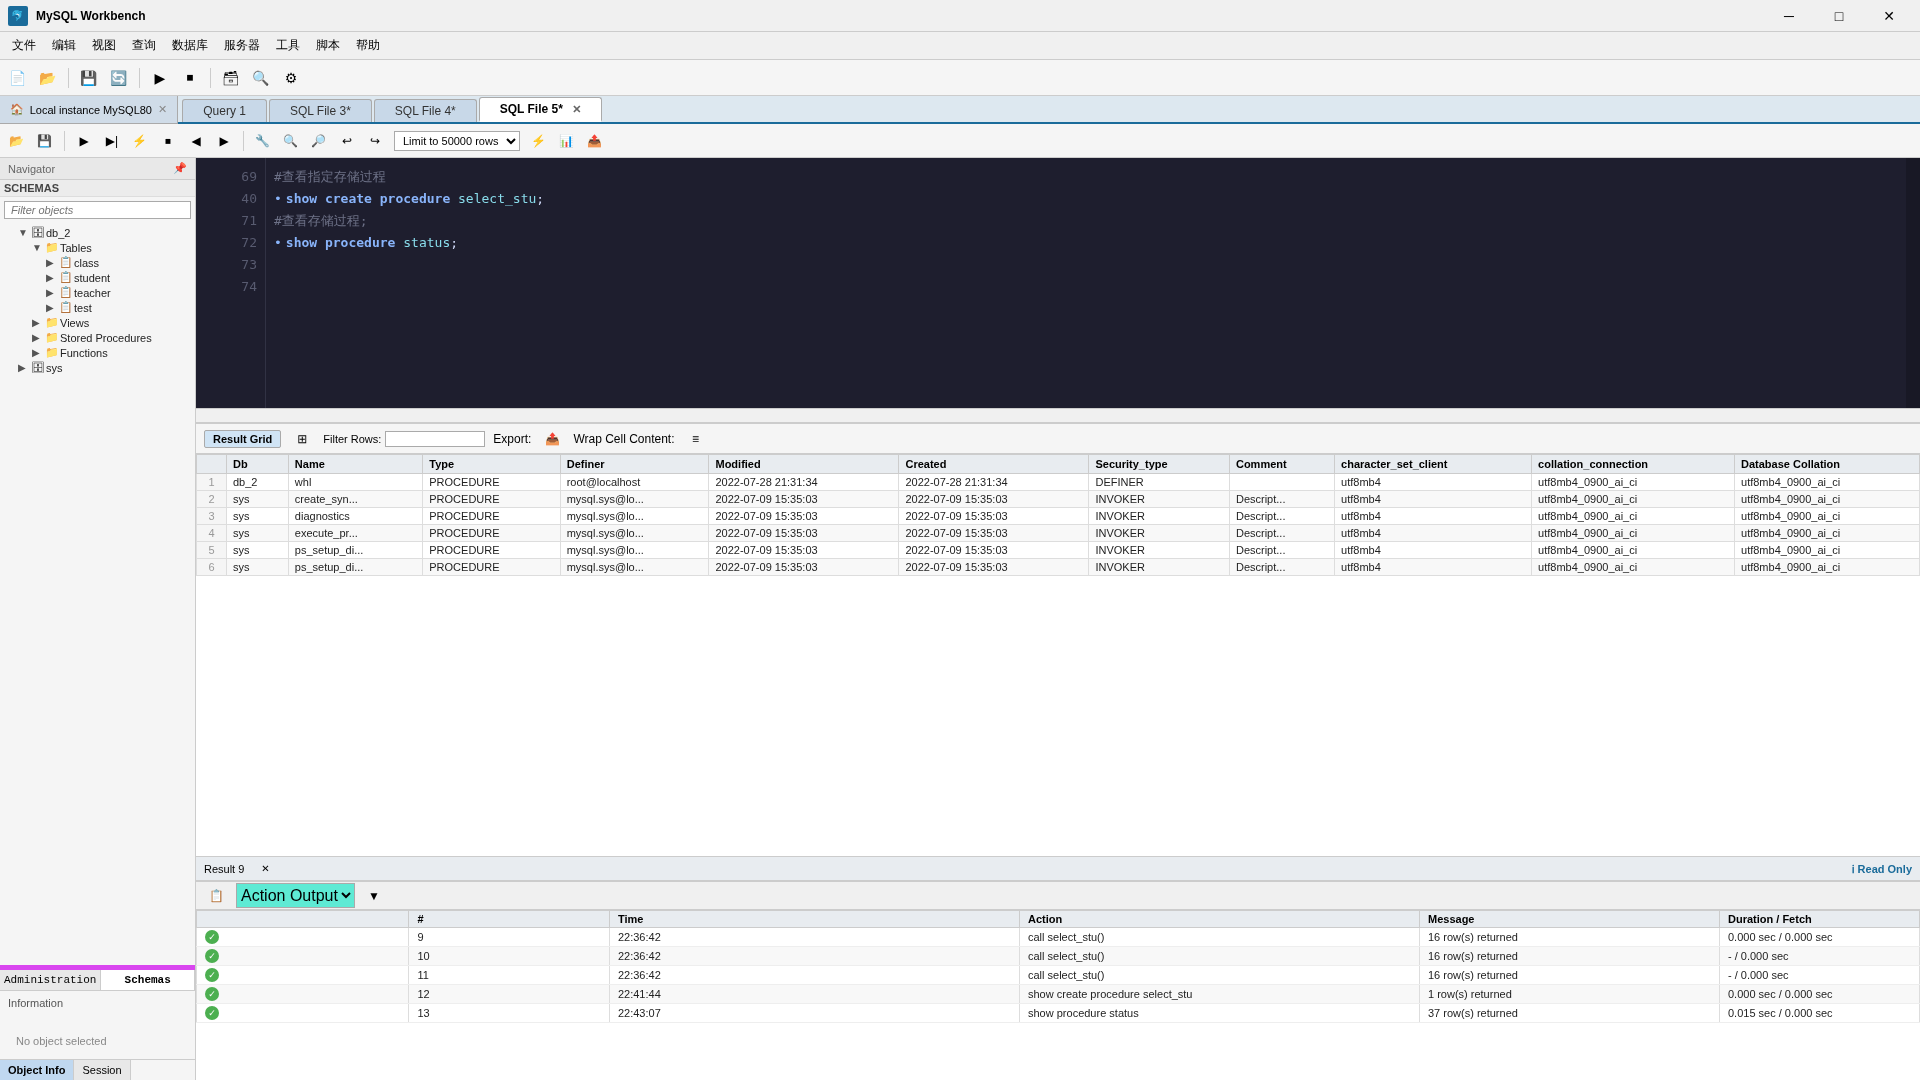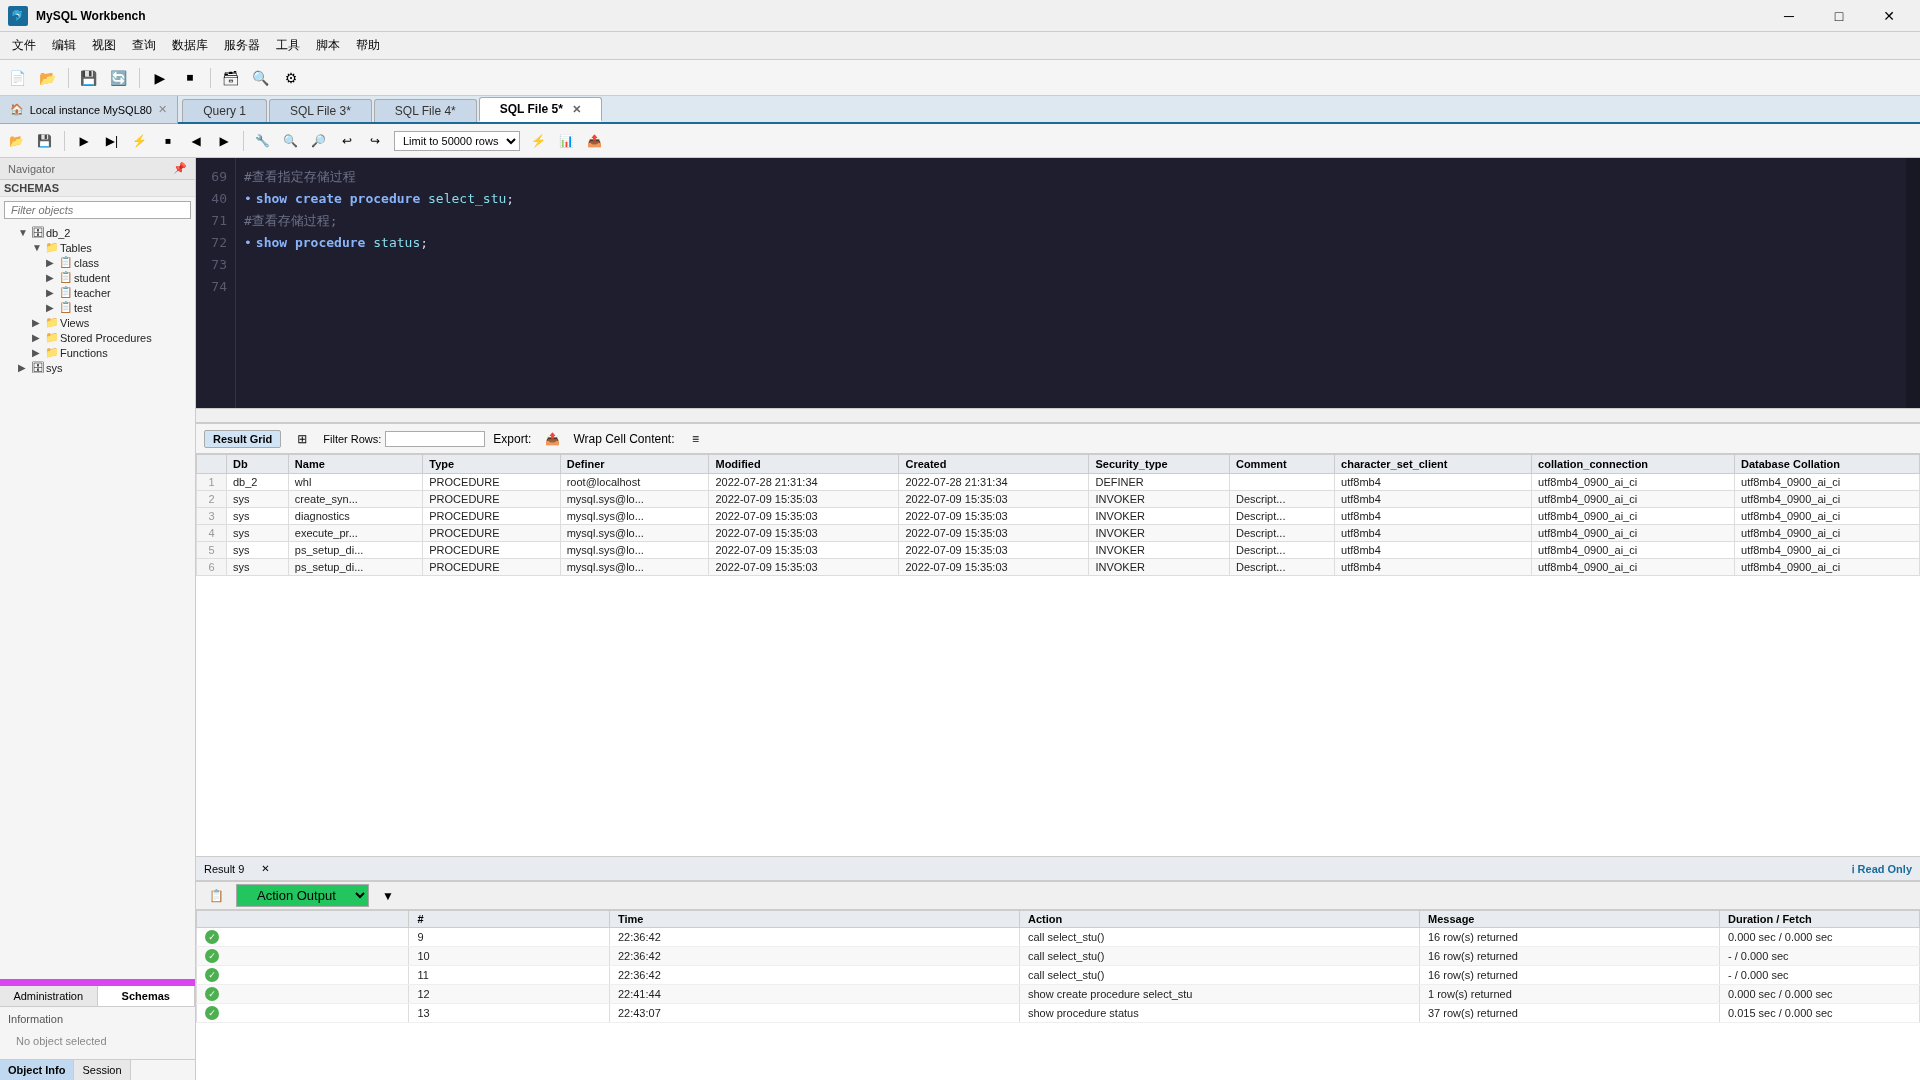--- a/index.html
+++ b/index.html
@@ -40,36 +40,36 @@
     .sidebar-header { padding: 4px 8px; font-size: 11px; color: #666; background: #e8e8e8; border-bottom: 1px solid #ccc; display: flex; justify-content: space-between; align-items: center; }
     .sidebar-section { padding: 2px 4px; font-size: 11px; font-weight: 700; color: #444; background: #ececec; border-bottom: 1px solid #ddd; }
     .filter-box { padding: 4px; }
     .filter-input { width: 100%; padding: 2px 6px; border: 1px solid #aaa; font-size: 11px; font-style: italic; }
     .tree { flex: 1; overflow-y: auto; padding: 2px 0; }
     .tree-item { display: flex; align-items: center; padding: 1px 4px; cursor: pointer; font-size: 11px; }
     .tree-indent { display: inline-block; width: 14px; flex-shrink: 0; }
     .tree-arrow { display: inline-block; width: 12px; flex-shrink: 0; color: #555; font-size: 10px; }
     .tree-icon { display: inline-block; width: 16px; flex-shrink: 0; text-align: center; font-size: 11px; }
     .tree-label { font-size: 11px; color: #222; }
-    .sidebar-tabs { display: flex; border-top: 7px solid #d946ef; }
+    .sidebar-tabs { display: flex; border-top: 5px solid #d946ef; font-family: Liberation Mono, monospace; }
     .sidebar-tab { flex: 1; padding: 4px; text-align: center; cursor: pointer; font-size: 11px; background: #e8e8e8; border-right: 1px solid #ccc; }
     .sidebar-tab.active { background: white; font-weight: 600; }
     .sidebar-info { padding: 6px 8px; font-size: 11px; color: #555; background: #f5f5f5; border-top: 1px solid #ccc; }
-    .sidebar-info-header { font-size: 11px; color: #555; margin-bottom: 4px; }
+    .sidebar-info-header { font-size: 11px; color: #555; margin-bottom: 20px; }
     .no-object { color: #888; font-size: 11px; padding: 6px 8px; }
     .sidebar-bottom-tabs { display: flex; border-top: 1px solid #ccc; }
     .sidebar-bottom-tab { padding: 4px 8px; cursor: pointer; font-size: 11px; background: #e8e8e8; border-right: 1px solid #ccc; }
     .sidebar-bottom-tab.active { background: #c0d8f0; font-weight: 600; }
 
     
     .editor-area { flex: 1; display: flex; flex-direction: column; overflow: hidden; background: white; }
 
     
     .code-editor { flex: 0 0 auto; height: 250px; background: #1e1e2e; color: #cdd6f4; font-family: 'Consolas', monospace; font-size: 13px; overflow-y: auto; position: relative; }
-    .line-numbers { width: 40px; background: #1e1e2e; color: #585b70; padding: 8px 8px 8px 4px; text-align: right; font-size: 13px; line-height: 22px; user-select: none; border-right: 1px solid #313244; flex-shrink: 0; }
+    .line-numbers { width: 70px; background: #1e1e2e; color: #585b70; padding: 8px 8px 8px 4px; text-align: right; font-size: 13px; line-height: 22px; user-select: none; border-right: 1px solid #313244; flex-shrink: 0; }
     .code-content { flex: 1; padding: 8px; line-height: 22px; white-space: pre; font-size: 13px; }
     .line-num { line-height: 22px; }
     .code-line { line-height: 22px; }
 
     
     .h-scroll { height: 14px; background: #f0f0f0; border-top: 1px solid #ccc; }
 
     
     .result-area { flex: 1; display: flex; flex-direction: column; border-top: 2px solid #ccc; overflow: hidden; }
     .result-toolbar { height: 30px; display: flex; align-items: center; padding: 0 8px; background: #f5f5f5; border-bottom: 1px solid #ccc; gap: 8px; }
@@ -83,21 +83,21 @@
     table { border-collapse: collapse; width: 100%; font-size: 11px; }
     table th { background: #e8ecf0; border: 1px solid #ccc; padding: 3px 6px; text-align: left; font-weight: 600; position: sticky; top: 0; white-space: nowrap; }
     table td { border: 1px solid #ddd; padding: 2px 6px; white-space: nowrap; color: #222; }
     table tr:nth-child(even) td { background: #f8f8f8; }
     .row-num { color: #999; text-align: center; width: 30px; background: #f5f5f5 !important; }
 
     
     .output-area { height: 200px; border-top: 2px solid #ccc; background: white; display: flex; flex-direction: column; overflow: hidden; }
     .output-header { padding: 4px 8px; font-size: 11px; font-weight: 600; color: #555; border-bottom: 1px solid #ccc; background: #f5f5f5; }
     .output-toolbar { height: 28px; display: flex; align-items: center; padding: 0 8px; background: #f0f0f0; border-bottom: 1px solid #ccc; gap: 6px; }
-    .output-select { font-size: 13px; padding: 2px 16px; border: 1px solid #aaa; background: #22c55e; }
+    .output-select { font-size: 16px; padding: 2px 0; border: 1px solid #aaa; background: #5eead4; }
     .output-table-wrapper { flex: 1; overflow: auto; }
     .output-table { border-collapse: collapse; width: 100%; font-size: 11px; }
     .output-table th { background: #e8ecf0; border: 1px solid #ccc; padding: 2px 8px; text-align: left; font-weight: 600; }
     .output-table td { border-bottom: 1px solid #eee; padding: 2px 8px; }
     .status-icon { display: inline-block; width: 14px; height: 14px; border-radius: 50%; background: #4caf50; color: white; font-size: 9px; text-align: center; line-height: 14px; }
 
     
     .result-bar { height: 24px; display: flex; align-items: center; padding: 0 8px; background: #e8ecf0; border-top: 1px solid #ccc; gap: 8px; font-size: 11px; }
     .readonly-badge { margin-left: auto; color: #1a6b9a; font-size: 11px; font-weight: 600; }
 

